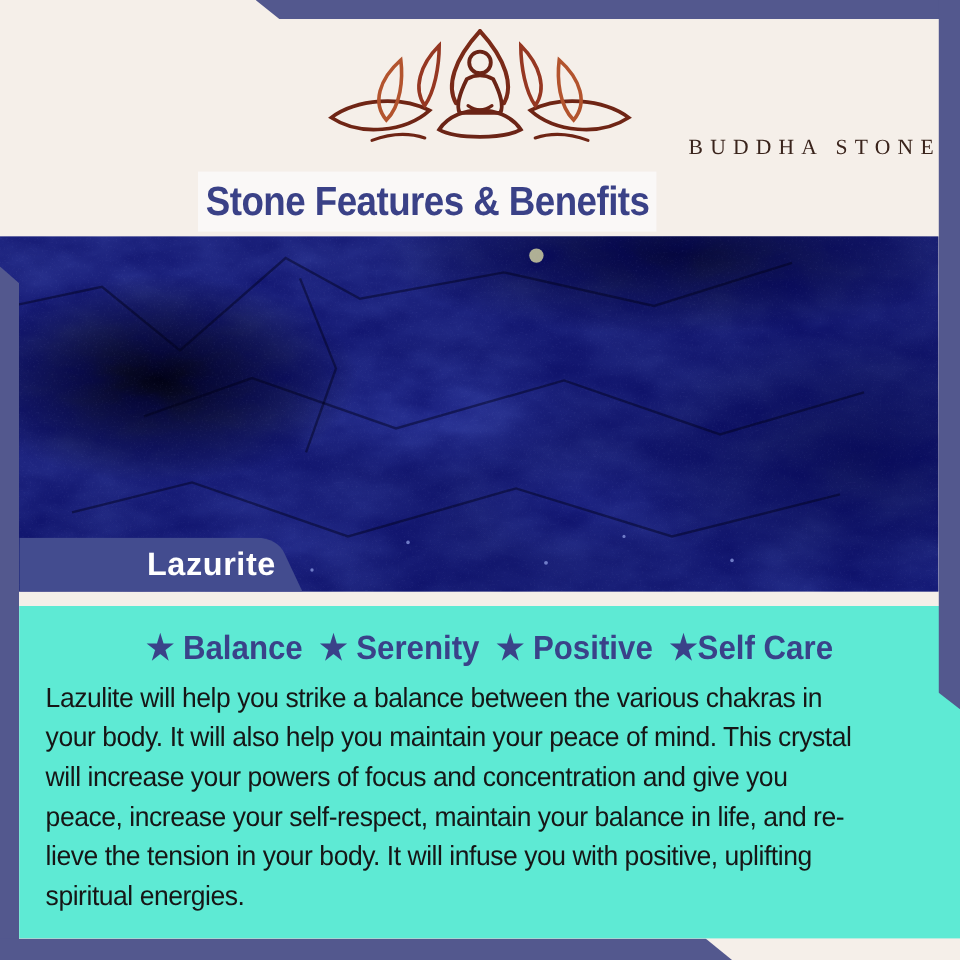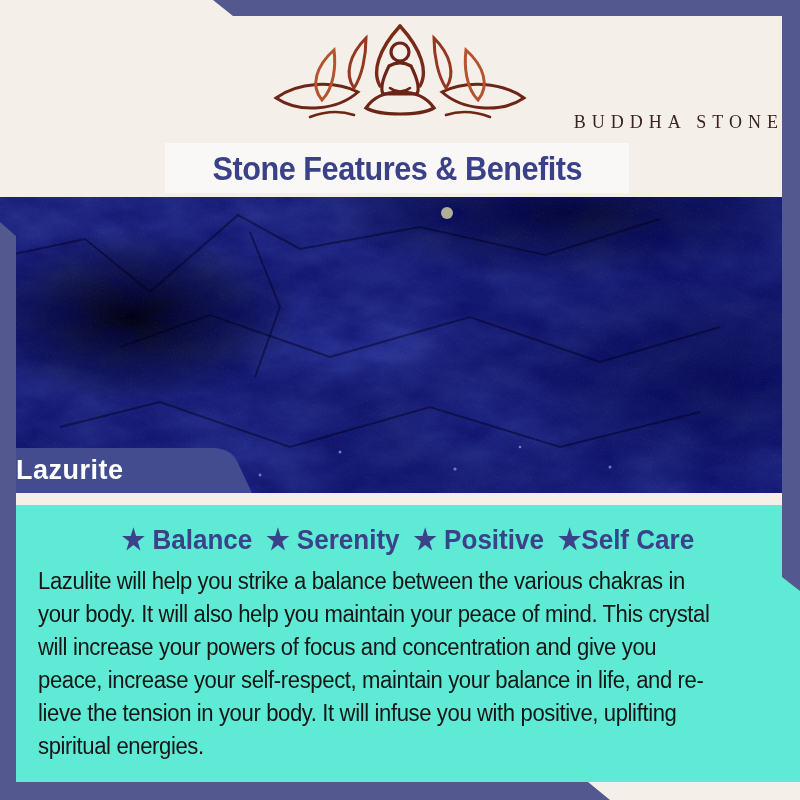--- a/index.html
+++ b/index.html
@@ -18,21 +18,21 @@
   .frame-bottom { bottom:0; left:0; width:610px; height:18px;
     clip-path:polygon(0 0,588px 0,610px 100%,0 100%); }
 
   
   .logo { position:absolute; top:24px; left:250px; width:300px; height:100px; z-index:2; }
   .brand { position:absolute; top:112px; left:0; width:800px; text-align:right;
     font-family:"Liberation Serif", serif; font-size:18px; letter-spacing:6px;
     color:#3a241c; z-index:2; }
 
   
-  .banner { position:absolute; top:143px; left:165px; width:464px; height:50px;
+  .banner { position:absolute; top:143px; left:165px; width:382px; height:50px;
     background:#faf8f7; z-index:3; display:flex; align-items:center; justify-content:center;text-align:center; }
   .banner h1 { font-size:34px; font-weight:bold; color:#3a4187; letter-spacing:-0.5px;
     transform:scaleX(0.9); transform-origin:center; white-space:nowrap; }
 
   
   .stone { position:absolute; top:197px; left:0; width:782px; height:296px; z-index:1;
     background:
       radial-gradient(ellipse 230px 120px at 17% 40%, rgba(0,0,6,0.95), rgba(0,0,12,0) 72%),
       radial-gradient(ellipse 330px 90px at 72% 5%, rgba(4,6,38,0.85), rgba(4,6,38,0) 75%),
       radial-gradient(ellipse 180px 80px at 46% 50%, rgba(72,88,205,0.40), rgba(72,88,205,0) 70%),
@@ -40,21 +40,21 @@
       radial-gradient(ellipse 250px 110px at 30% 88%, rgba(48,58,165,0.45), rgba(48,58,165,0) 72%),
       radial-gradient(ellipse 150px 70px at 62% 75%, rgba(55,66,180,0.35), rgba(55,66,180,0) 70%),
       linear-gradient(160deg,#2a338f 0%,#232b86 35%,#1d2478 65%,#232c8a 100%); }
   .stone svg { position:absolute; inset:0; width:100%; height:100%; }
 
   
   .stone-label { position:absolute; top:448px; left:16px; width:236px; height:45px;
     background:#434c8f; z-index:4;
     clip-path:path("M0 0 L198 0 Q215 1 221 13 L236 45 L0 45 Z");
     color:#ffffff; font-size:27px; font-weight:bold; letter-spacing:0.5px;
-    line-height:45px; text-align:left; padding-right:22px; }
+    line-height:45px; text-align:right; padding-right:22px; }
 
   
   .panel { position:absolute; top:505px; left:16px; width:784px; height:277px;
     background:#5eead4; z-index:2; }
   .benefits { position:absolute; top:16px; left:0; width:100%; height:36px;
     display:flex; justify-content:center; gap:15px; align-items:center;
     color:#3a4289; font-size:28px; font-weight:bold;
     transform:scaleX(0.93); transform-origin:center; white-space:nowrap; }
   .benefits .benefit-item { display:inline-block; }
   .desc { position:absolute; top:60px; left:22px; width:780px;

